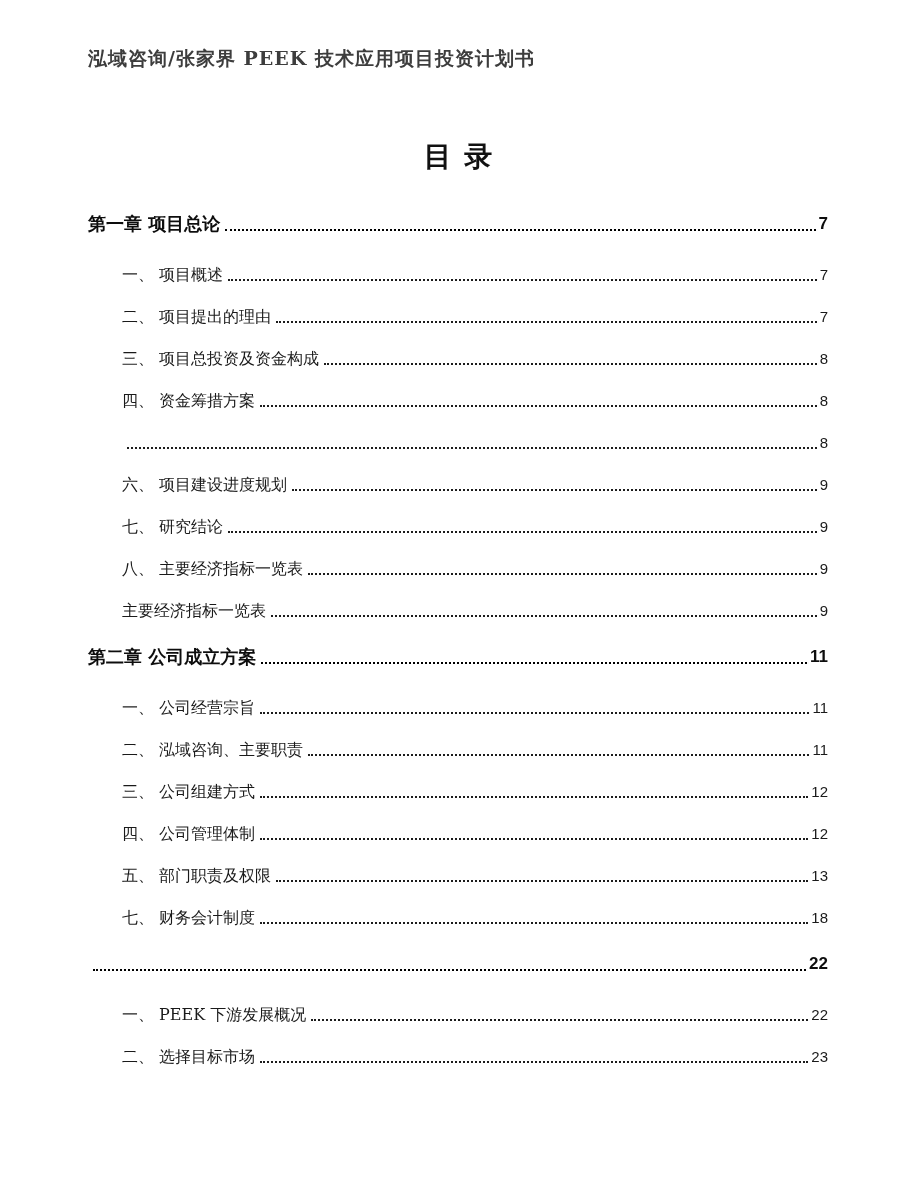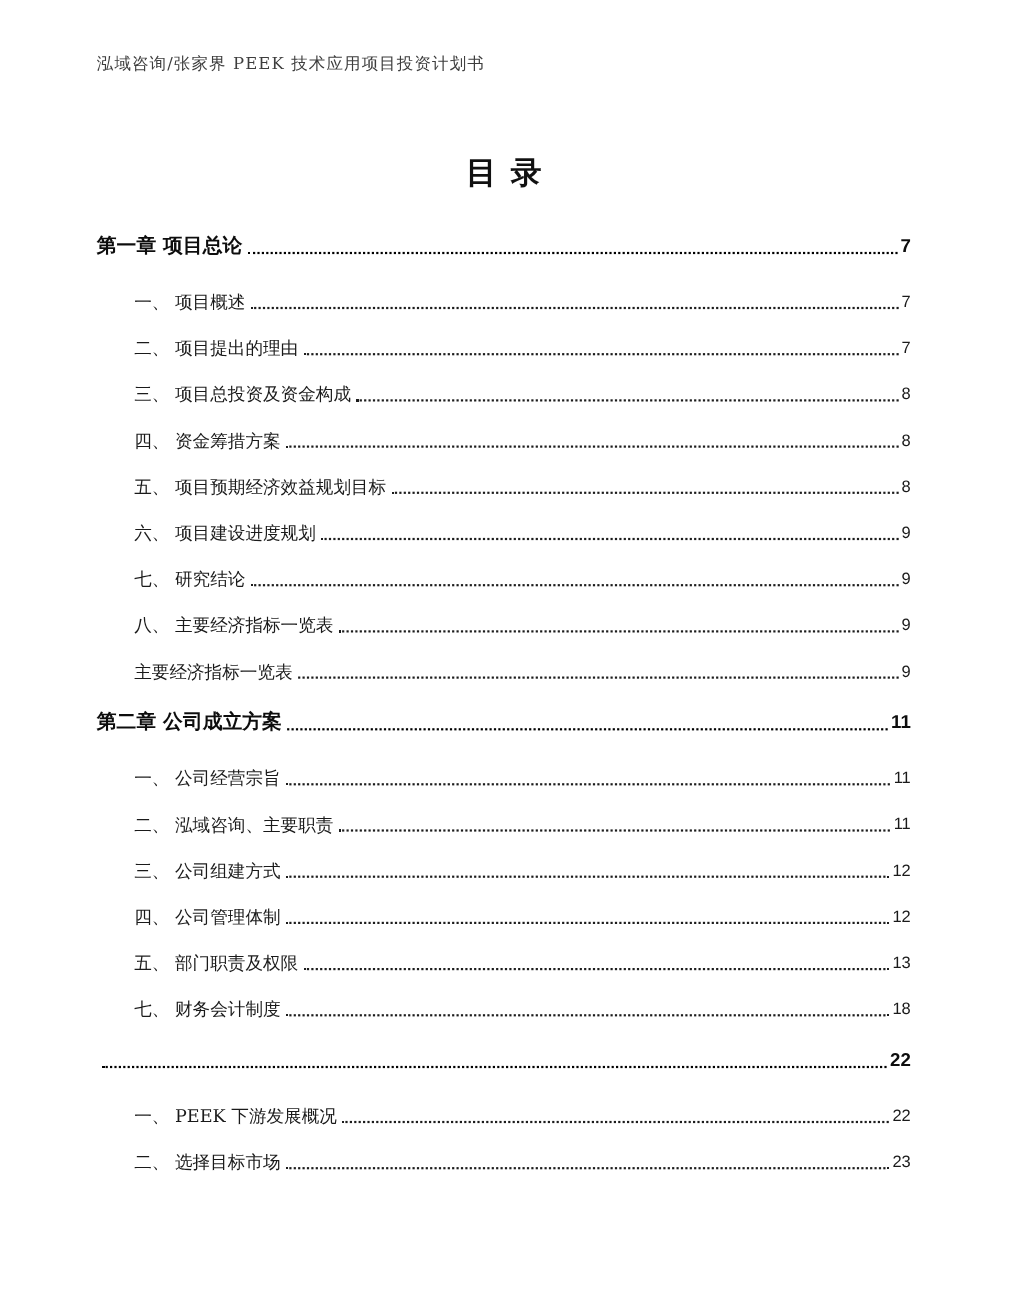--- a/index.html
+++ b/index.html
@@ -3,22 +3,23 @@
 <meta charset="utf-8">
 <style>
   html,body{margin:0;padding:0;}
   body{
     width:920px;height:1191px;background:#ffffff;overflow:hidden;
     font-family:"DejaVu Serif","Liberation Serif",serif;
     color:#1a1a1a;
   }
   .page{padding:48px 92px 0 88px;}
   .doc-header{
-    font-size:15px;line-height:21px;letter-spacing:1px;color:#3d3d3d;
+    font-size:19px;line-height:21px;letter-spacing:1px;color:#3d3d3d;
     white-space:nowrap;
+    font-weight:bold;
   }
   .toc-title{
     margin-top:69px;text-align:center;
     font-size:28px;line-height:38px;font-weight:bold;
     letter-spacing:0.45em;text-indent:0.45em;color:#111;
   }
   .toc-row{display:flex;align-items:flex-end;}
   .toc-label{white-space:nowrap;}
   .leader{flex:1;margin:0 3px 4px 5px;border-bottom:2px dotted #1c1c1c;}
   .pagenum{
@@ -65,21 +66,20 @@
     <span class="toc-label">三、 项目总投资及资金构成</span>
     <span class="leader"></span>
     <span class="pagenum">8</span>
   </div>
   <div class="toc-row item">
     <span class="toc-label">四、 资金筹措方案</span>
     <span class="leader"></span>
     <span class="pagenum">8</span>
   </div>
   <div class="toc-row item">
-    <span class="toc-label">五、 项目预期经济效益规划目标</span>
     <span class="leader"></span>
     <span class="pagenum">8</span>
   </div>
   <div class="toc-row item">
     <span class="toc-label">六、 项目建设进度规划</span>
     <span class="leader"></span>
     <span class="pagenum">9</span>
   </div>
   <div class="toc-row item">
     <span class="toc-label">七、 研究结论</span>

